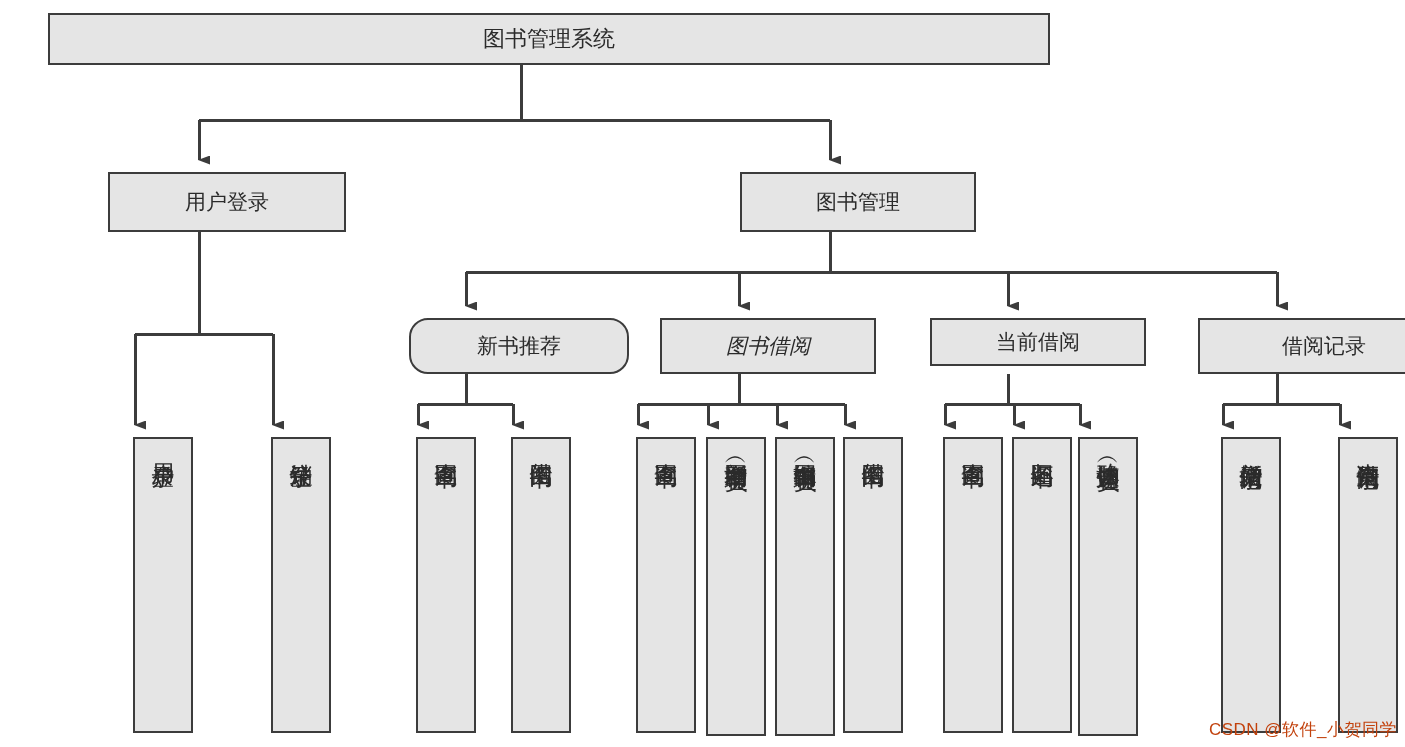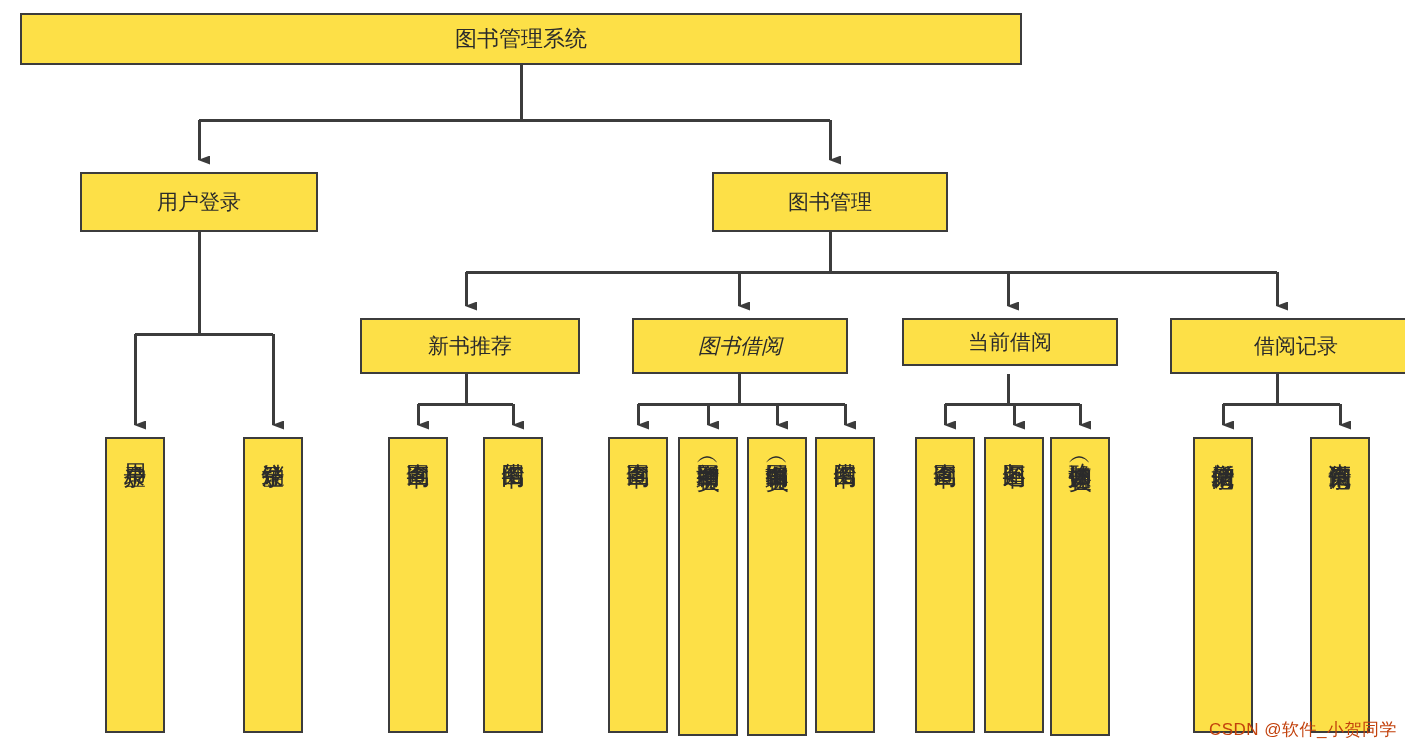--- a/index.html
+++ b/index.html
@@ -22,26 +22,27 @@
     position: absolute;
     left: 0;
     top: 0;
     width: 1405px;
     height: 747px;
     pointer-events: none;
   }
   .node {
     position: absolute;
     box-sizing: border-box;
-    background: #fde047;
+    background: #e5e5e5;
     border: 2px solid #3c3c3c;
     display: flex;
     align-items: center;
     justify-content: center;
     overflow: hidden;
+    margin-left: 28px;
   }
   .node .node-label {
     color: #2b2b2b;
     text-align: center;
     line-height: 1.12;
     white-space: pre;
   }
   .node.horizontal .node-label {
     font-size: 21px;
     writing-mode: horizontal-tb;
@@ -129,21 +130,21 @@
     <span class="node-label">图书管理系统</span>
   </div>
 
   <div class="node horizontal" style="left: 80px; top: 172px; width: 238px; height: 60px;">
     <span class="node-label">用户登录</span>
   </div>
   <div class="node horizontal" style="left: 712px; top: 172px; width: 236px; height: 60px;">
     <span class="node-label">图书管理</span>
   </div>
 
-  <div class="node horizontal" style="left: 360px; top: 318px; width: 220px; height: 56px;">
+  <div class="node horizontal" style="left: 381px; top: 318px; width: 220px; height: 56px; border-radius: 19px;">
     <span class="node-label">新书推荐</span>
   </div>
   <div class="node horizontal" style="left: 632px; top: 318px; width: 216px; height: 56px; font-style: italic;">
     <span class="node-label">图书借阅</span>
   </div>
   <div class="node horizontal" style="left: 902px; top: 318px; width: 216px; height: 48px;">
     <span class="node-label">当前借阅</span>
   </div>
   <div class="node horizontal" style="left: 1170px; top: 318px; width: 252px; height: 56px;">
     <span class="node-label">借阅记录</span>

